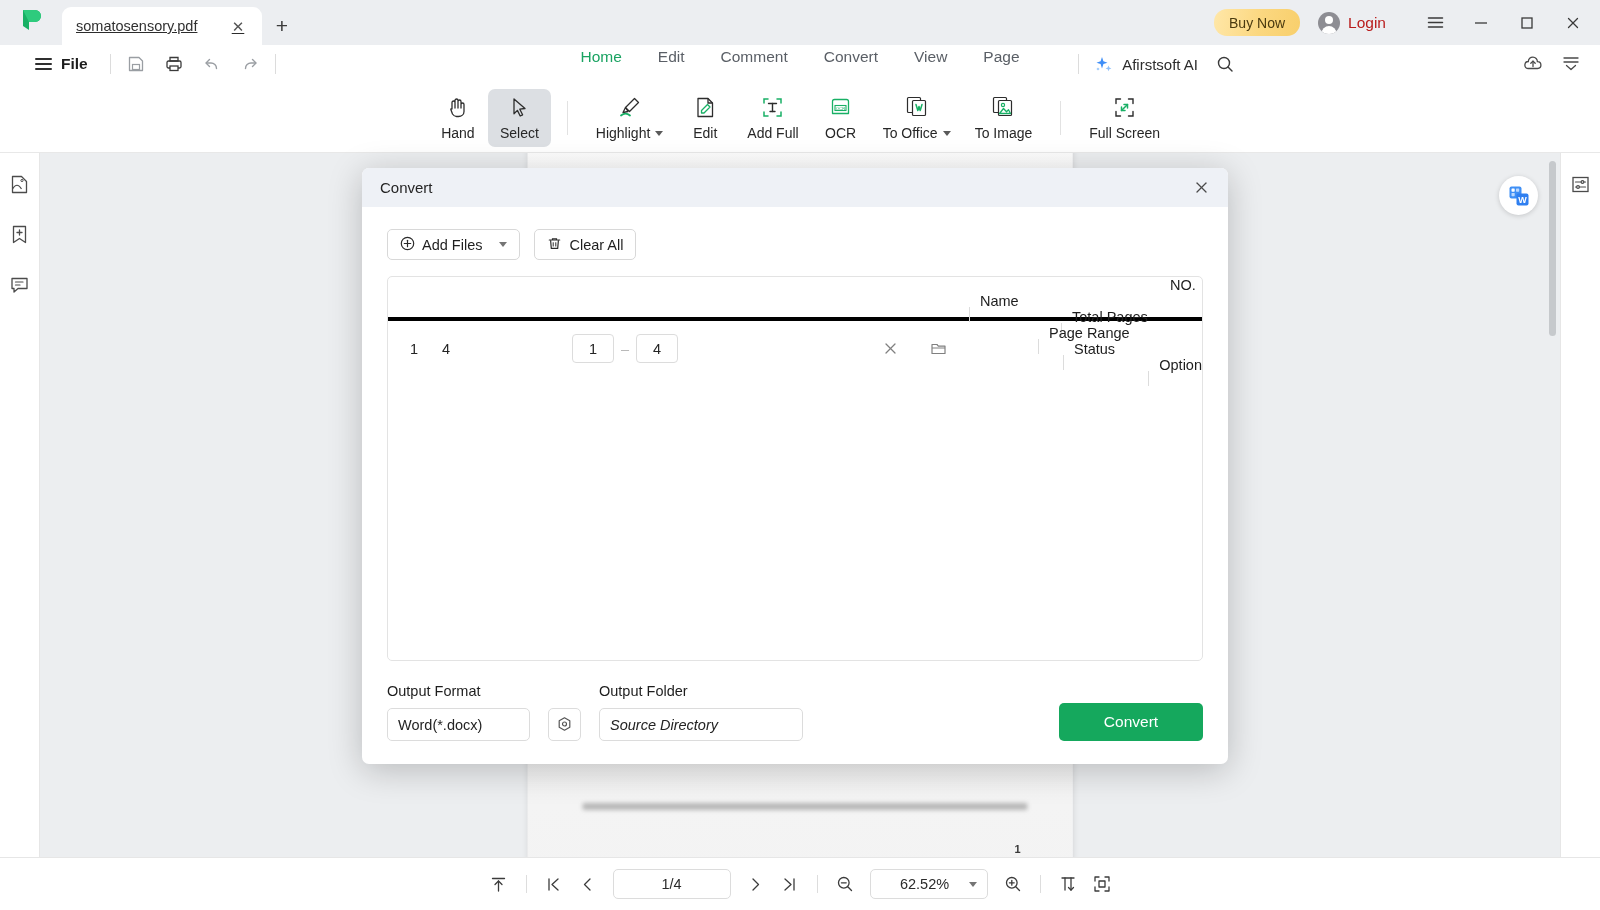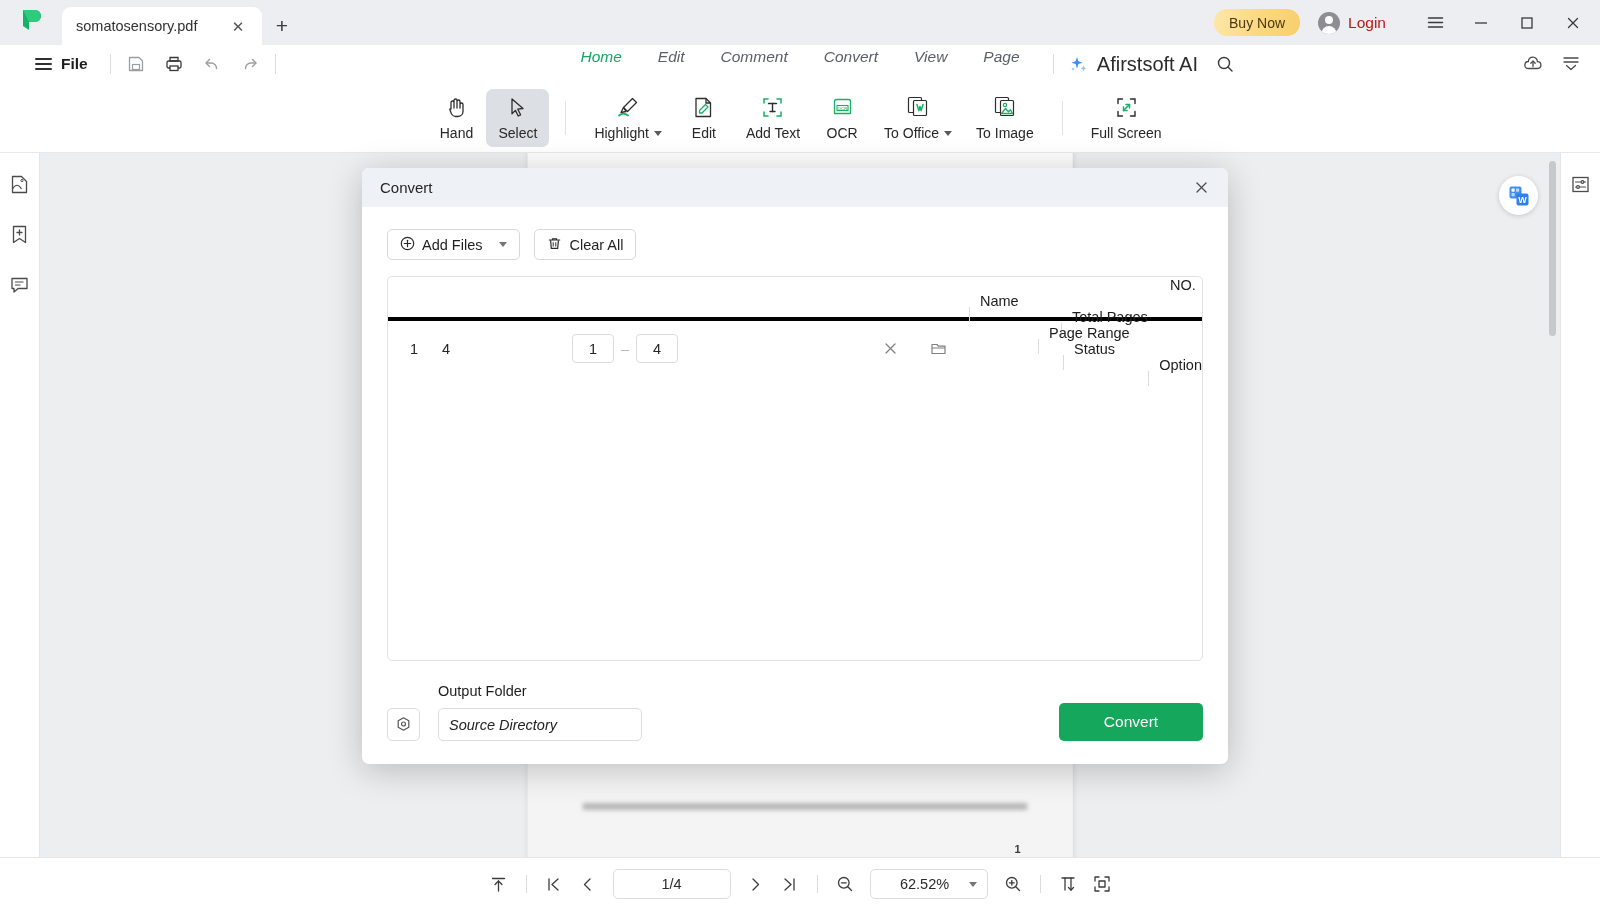--- a/index.html
+++ b/index.html
@@ -25,20 +25,21 @@
     display: flex; align-items: center; justify-content: center;
     padding-bottom: 6px;
   }
   .tab {
     width: 200px; height: 38px;
     background: #ffffff;
     border-radius: 9px 9px 0 0;
     display: flex; align-items: center;
     padding: 0 14px;
     position: relative;
+    text-decoration: underline;
   }
   .tab-title {
     font-size: 14.5px; color: #303030; flex: 1;
     white-space: nowrap; overflow: hidden; text-overflow: ellipsis;
   }
   .tab-close {
     width: 20px; height: 20px; display: flex; align-items: center; justify-content: center;
     color: #555; font-size: 15px; line-height: 1; cursor: pointer;
   }
   .newtab {
@@ -99,30 +100,30 @@
     width: 38px; height: 30px; display: flex; align-items: center; justify-content: center;
     cursor: pointer; color: #9a9ea3;
   }
   .mbtn.active { color: #3a3a3a; }
   .tabs-nav {
     position: absolute; left: 50%; transform: translateX(-50%);
     display: flex; align-items: center; gap: 0px;
   }
   .navtab {
     padding: 0 18px; height: 50px; line-height: 36px;
-    font-size: 15.5px; color: #5a5f66; cursor: pointer; position: relative; font-style: italic;
+    font-size: 15.5px; color: #5a5f66; cursor: pointer; position: relative;
   }
   .navtab.sel { color: #1aa362; font-weight: 500; }
   .navtab.sel::after {
     content: ""; position: absolute; left: 12px; right: 12px; bottom: 0;
     height: 2.5px; background: #1aa362; border-radius: 2px;
   }
   .mb-right { margin-left: auto; display: flex; align-items: center; padding-right: 10px; }
   .ai-btn { display: flex; align-items: center; gap: 8px; cursor: pointer; padding: 0 8px; }
-  .ai-label { font-size: 20px; color: #2c2c2c; }
+  .ai-label { font-size: 15px; color: #2c2c2c; }
 
   
   .toolbar {
     position: absolute; top: 83px; left: 0; width: 1600px; height: 70px;
     background: #ffffff;
     display: flex; align-items: center; justify-content: center;
     border-bottom: 1px solid #e8e8e8;
   }
   .tool {
     min-width: 60px; height: 58px;
@@ -476,21 +477,21 @@
               <polyline points="21,17 21,21 17,21"></polyline>
               <polyline points="8,21 4,21 4,17"></polyline>
             </g>
             <g stroke="#2d2d2d" stroke-width="1.4" stroke-linecap="round">
               <line x1="8.5" y1="8.5" x2="16.5" y2="8.5"></line>
               <line x1="12.5" y1="8.5" x2="12.5" y2="16.5"></line>
               <line x1="10" y1="16.5" x2="15" y2="16.5"></line>
             </g>
           </svg>
       </span>
-      <span class="tool-lbl">Add Text</span>
+      <span class="tool-lbl">Add Full</span>
     </div>
 
     <div class="tool">
       <span class="tool-ico">
         <svg width="25" height="25" viewBox="0 0 25 25">
             <path d="M4.5 6.5c0-1.2 1-2 2-2h12c1.2 0 2 .9 2 2v12h-16z" fill="none" stroke="#18b065" stroke-width="1.3" stroke-linejoin="round"></path>
             <rect x="7" y="10.5" width="11" height="5" fill="none" stroke="#18b065" stroke-width="1.1"></rect>
             <text x="12.5" y="14.6" font-size="4.2" fill="#18b065" text-anchor="middle" font-family="Liberation Sans, sans-serif">OCR</text>
           </svg>
       </span>
@@ -682,20 +683,27 @@
               <svg width="17" height="17" viewBox="0 0 17 17">
                   <path d="M2 4.5h5l1.3 1.6h6.7v7.4H2z" fill="none" stroke="currentColor" stroke-width="1.2" stroke-linejoin="round"></path>
                   <line x1="2" y1="8" x2="15" y2="8" stroke="currentColor" stroke-width="1.1"></line>
                 </svg>
             </span>
           </div>
         </div>
       </div>
 
       <div class="foot">
+        <div class="fgroup">
+          <span class="flabel">Output Format</span>
+          <div class="fselect w-format">
+            <span>Word(*.docx)</span>
+            <span class="caret2" style="margin-left:0"></span>
+          </div>
+        </div>
 
         <div class="gearbtn">
           <svg width="17" height="17" viewBox="0 0 17 17">
               <path d="M8.5 1.8l5.3 3v6.4l-5.3 3-5.3-3V4.8z" fill="none" stroke="#555" stroke-width="1.2" stroke-linejoin="round"></path>
               <circle cx="8.5" cy="8" r="2" fill="none" stroke="#555" stroke-width="1.2"></circle>
             </svg>
         </div>
 
         <div class="fgroup">
           <span class="flabel">Output Folder</span>

